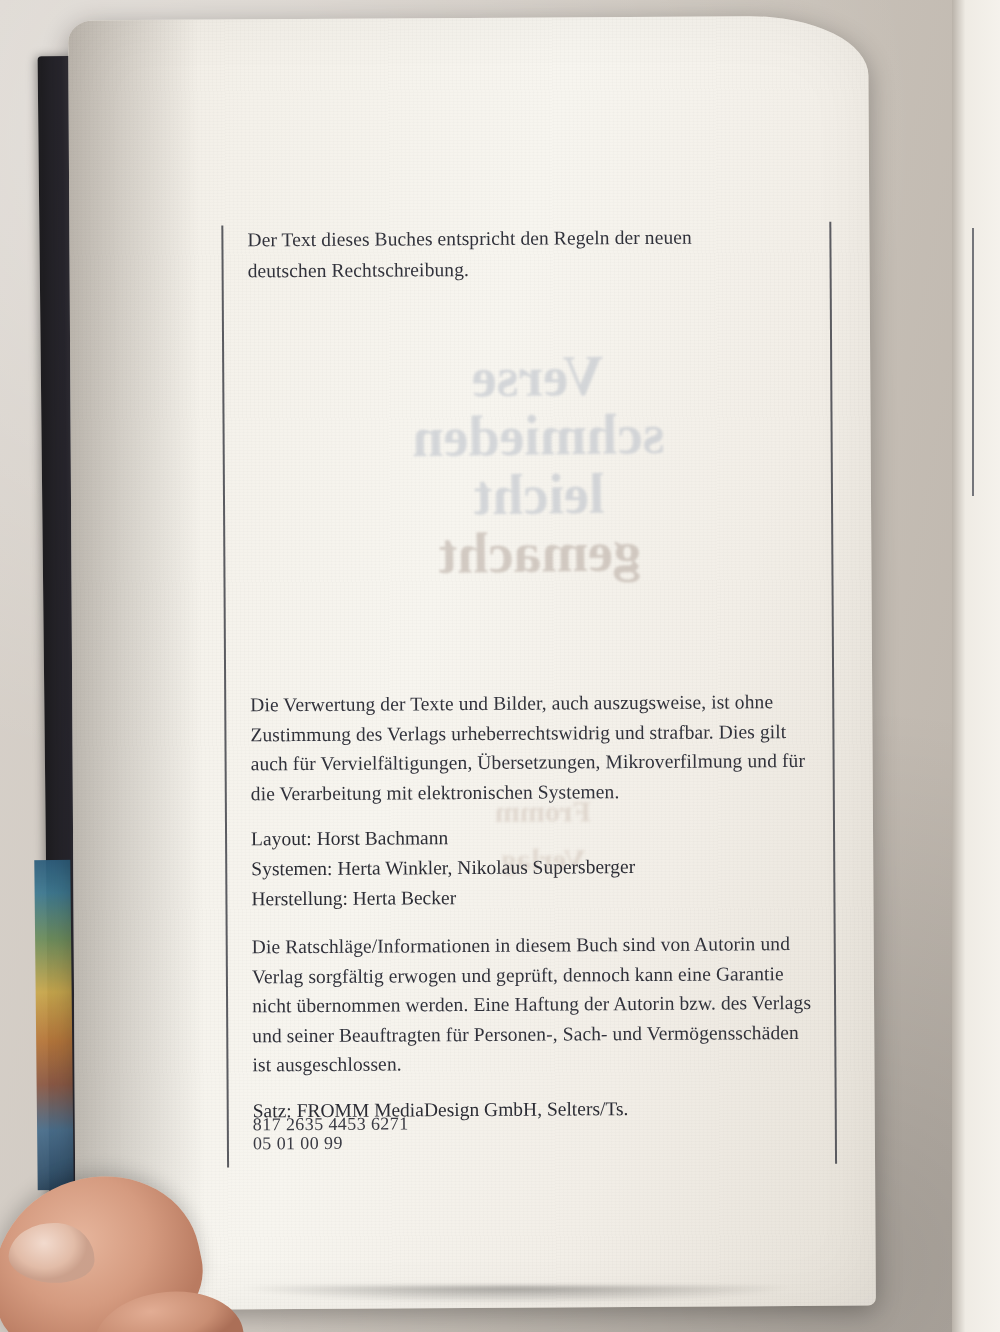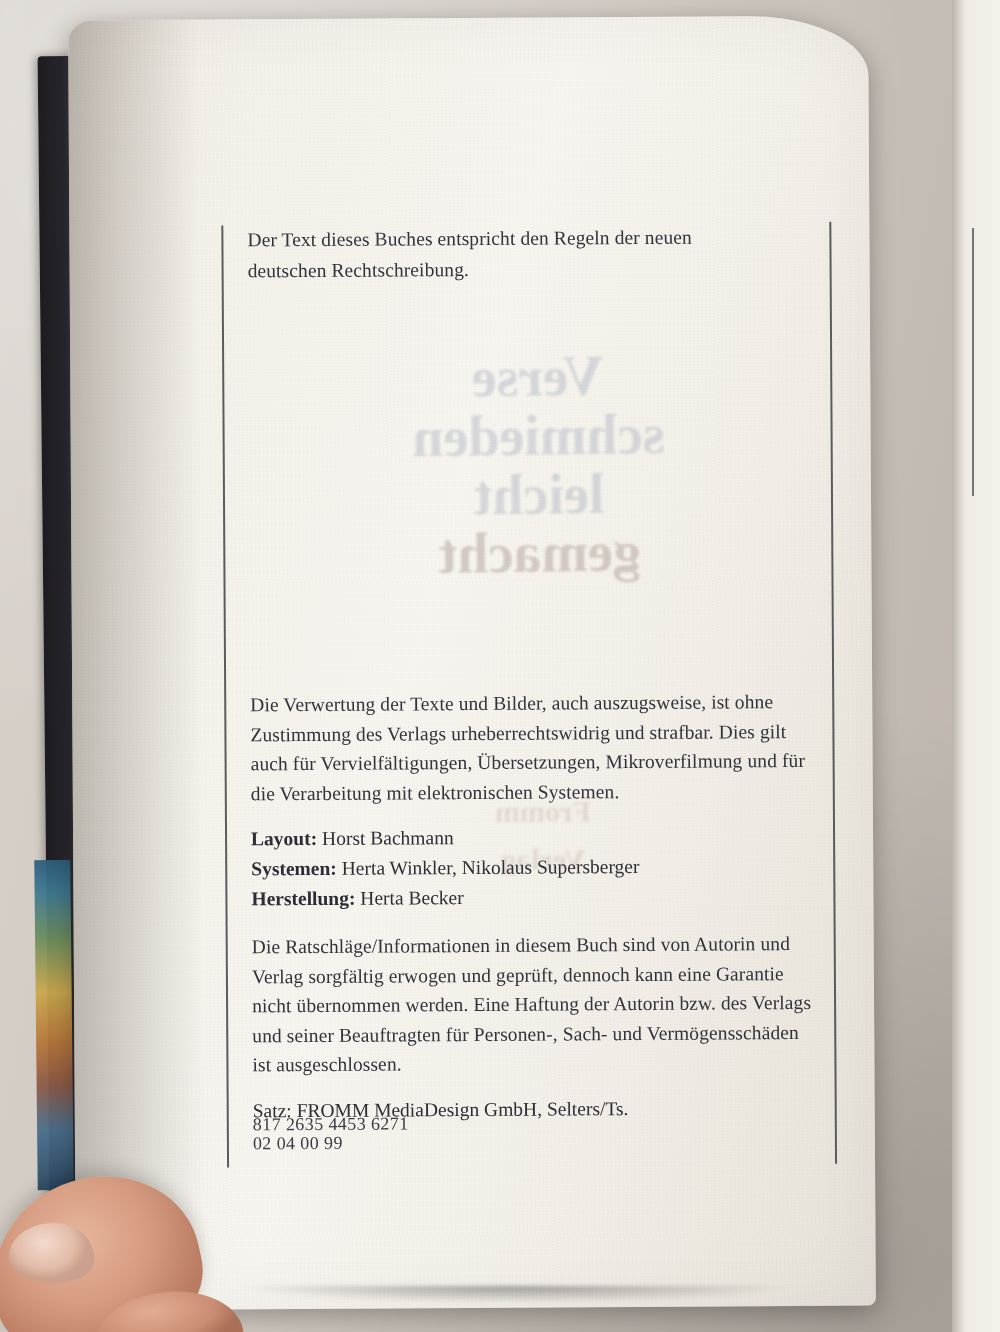--- a/index.html
+++ b/index.html
@@ -149,21 +149,21 @@
   .block-gap-xl{ height: 404px; }
   .block-gap-md{ height: 18px; }
 
   .credits{ margin-top: 16px; }
   .credit-line{
     font-size: 19.5px;
     line-height: 30px;
     color:#2c2d35;
   }
   .credit-line b{
-    font-weight: 700;
+    font-weight: 400;
   }
 
   .satz{
     margin-top: 16px;
     font-size: 19.5px;
     line-height: 30px;
   }
   .satz b{ font-weight:400; }
 
   .codes{
@@ -318,21 +318,21 @@
 
     <div class="satz">
       <b>Satz:</b>
       <span>FROMM MediaDesign GmbH, Selters/Ts.</span>
     </div>
 
   </div>
 
   <div class="codes">
     <div>817 2635 4453 6271</div>
-    <div>02 04 00 99</div>
+    <div>05 01 00 99</div>
   </div>
 
 </div>
 
 <div class="desk-shadow"></div>
 
 <div class="hand">
   <div class="nail"></div>
 </div>
 <div class="finger2"></div>

